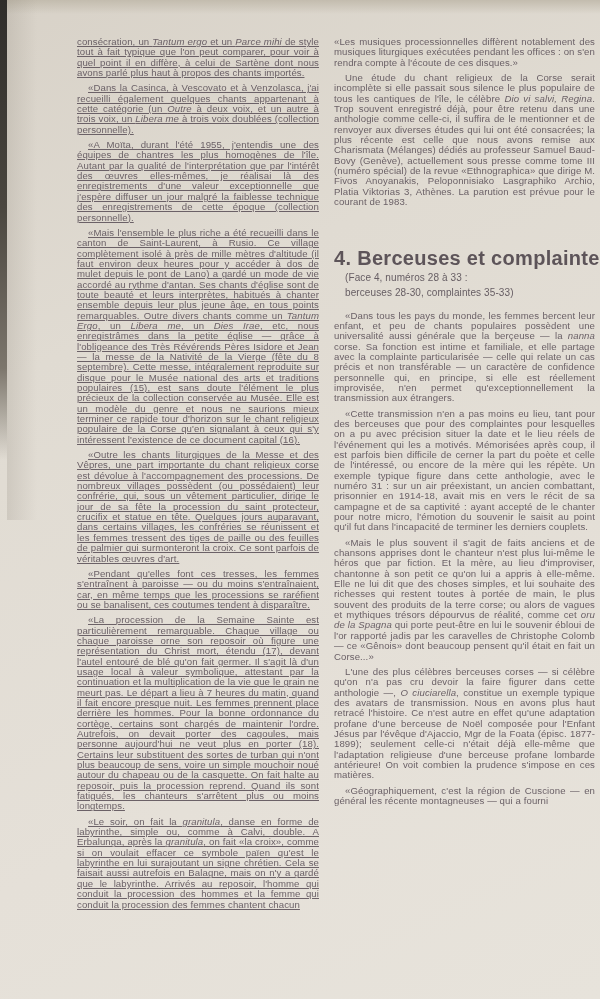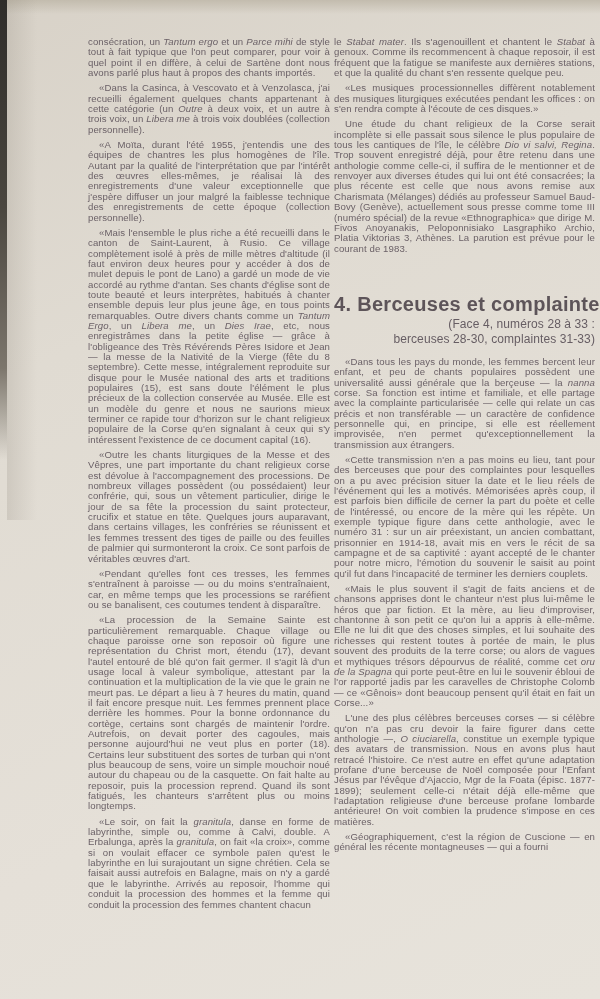--- a/index.html
+++ b/index.html
@@ -25,37 +25,37 @@
     background:linear-gradient(to right,rgba(120,112,100,.18),rgba(120,112,100,0));
     pointer-events:none;
   }
   .col{
     position:absolute;top:37px;
     font-size:9.6px;line-height:10.35px;
     color:#6b6167;
     text-align:justify;
     letter-spacing:0.1px;
   }
-  .col-left{left:88px;width:242px;}
+  .col-left{left:77px;width:242px;text-decoration:underline;}
   .col-right{left:334px;width:261px;}
   .col p{margin:0 0 5px 0;text-indent:11px;}
   .col .pgroup:first-child > p:first-child{text-indent:0;}
   .section-head{
     margin:40px 0 4px 0;
     font-size:20px;line-height:21px;
     letter-spacing:0.3px;
     color:#5d5459;
     text-align:center;
     text-indent:0;
     white-space:nowrap;
   }
   .section-sub{
-    font-size:12px;line-height:10.5px;
+    font-size:10px;line-height:10.5px;
     color:#665d63;
-    text-align:right;
+    text-align:left;
     margin:0;
   }
   .section-sub-wrap{margin:0 0 12px 0;}
   i{font-style:italic;}
 </style>
 </head>
 <body>
 
 <div class="page">
   <div class="top-shade"></div>
@@ -70,30 +70,29 @@
         <p>«Mais l'ensemble le plus riche a été recueilli dans le canton de Saint-Laurent, à Rusio. Ce village complètement isolé à près de mille mètres d'altitude (il faut environ deux heures pour y accéder à dos de mulet depuis le pont de Lano) a gardé un mode de vie accordé au rythme d'antan. Ses chants d'église sont de toute beauté et leurs interprètes, habitués à chanter ensemble depuis leur plus jeune âge, en tous points remarquables. Outre divers chants comme un <i>Tantum Ergo</i>, un <i>Libera me</i>, un <i>Dies Irae</i>, etc, nous enregistrâmes dans la petite église — grâce à l'obligeance des Très Révérends Pères Isidore et Jean — la messe de la Nativité de la Vierge (fête du 8 septembre). Cette messe, intégralement reproduite sur disque pour le Musée national des arts et traditions populaires (15), est sans doute l'élément le plus précieux de la collection conservée au Musée. Elle est un modèle du genre et nous ne saurions mieux terminer ce rapide tour d'horizon sur le chant religieux populaire de la Corse qu'en signalant à ceux qui s'y intéressent l'existence de ce document capital (16).</p>
         <p>«Outre les chants liturgiques de la Messe et des Vêpres, une part importante du chant religieux corse est dévolue à l'accompagnement des processions. De nombreux villages possèdent (ou possédaient) leur confrérie, qui, sous un vêtement particulier, dirige le jour de sa fête la procession du saint protecteur, crucifix et statue en tête. Quelques jours auparavant, dans certains villages, les confréries se réunissent et les femmes tressent des tiges de paille ou des feuilles de palmier qui surmonteront la croix. Ce sont parfois de véritables œuvres d'art.</p>
         <p>«Pendant qu'elles font ces tresses, les femmes s'entraînent à paroisse — ou du moins s'entraînaient, car, en même temps que les processions se raréfient ou se banalisent, ces coutumes tendent à disparaître.</p>
         <p>«La procession de la Semaine Sainte est particulièrement remarquable. Chaque village ou chaque paroisse orne son reposoir où figure une représentation du Christ mort, étendu (17), devant l'autel entouré de blé qu'on fait germer. Il s'agit là d'un usage local à valeur symbolique, attestant par la continuation et la multiplication de la vie que le grain ne meurt pas. Le départ a lieu à 7 heures du matin, quand il fait encore presque nuit. Les femmes prennent place derrière les hommes. Pour la bonne ordonnance du cortège, certains sont chargés de maintenir l'ordre. Autrefois, on devait porter des cagoules, mais personne aujourd'hui ne veut plus en porter (18). Certains leur substituent des sortes de turban qui n'ont plus beaucoup de sens, voire un simple mouchoir noué autour du chapeau ou de la casquette. On fait halte au reposoir, puis la procession reprend. Quand ils sont fatigués, les chanteurs s'arrêtent plus ou moins longtemps.</p>
         <p>«Le soir, on fait la <i>granitula</i>, danse en forme de labyrinthe, simple ou, comme à Calvi, double. A Erbalunga, après la <i>granitula</i>, on fait «la croix», comme si on voulait effacer ce symbole païen qu'est le labyrinthe en lui surajoutant un signe chrétien. Cela se faisait aussi autrefois en Balagne, mais on n'y a gardé que le labyrinthe. Arrivés au reposoir, l'homme qui conduit la procession des hommes et la femme qui conduit la procession des femmes chantent chacun</p>
       </div>
   </div>
 
   <div class="col col-right">
     <div class="pgroup">
-        <p>le <i>Stabat mater</i>. Ils s'agenouillent et chantent le <i>Stabat</i> à genoux. Comme ils recommencent à chaque reposoir, il est fréquent que la fatigue se manifeste aux dernières stations, et que la qualité du chant s'en ressente quelque peu.</p>
         <p>«Les musiques processionnelles diffèrent notablement des musiques liturgiques exécutées pendant les offices : on s'en rendra compte à l'écoute de ces disques.»</p>
         <p>Une étude du chant religieux de la Corse serait incomplète si elle passait sous silence le plus populaire de tous les cantiques de l'île, le célèbre <i>Dio vi salvi, Regina</i>. Trop souvent enregistré déjà, pour être retenu dans une anthologie comme celle-ci, il suffira de le mentionner et de renvoyer aux diverses études qui lui ont été consacrées; la plus récente est celle que nous avons remise aux Charismata (Mélanges) dédiés au professeur Samuel Baud-Bovy (Genève), actuellement sous presse comme tome III (numéro spécial) de la revue «Ethnographica» que dirige M. Fivos Anoyanakis, Peloponnisiako Lasgraphiko Archio, Platia Viktorias 3, Athènes. La parution est prévue pour le courant de 1983.</p>
       </div>
 
     <h2 class="section-head">4. Berceuses et complaintes</h2>
 
     <div class="section-sub-wrap">
       <p class="section-sub">(Face 4, numéros 28 à 33 :</p>
-      <p class="section-sub">berceuses 28-30, complaintes 31-33)</p>
+      <p class="section-sub">berceuses 28-30, complaintes 35-33)</p>
     </div>
 
     <div class="pgroup">
         <p>«Dans tous les pays du monde, les femmes bercent leur enfant, et peu de chants populaires possèdent une universalité aussi générale que la berçeuse — la <i>nanna</i> corse. Sa fonction est intime et familiale, et elle partage avec la complainte particularisée — celle qui relate un cas précis et non transférable — un caractère de confidence personnelle qui, en principe, si elle est réellement improvisée, n'en permet qu'exceptionnellement la transmission aux étrangers.</p>
         <p>«Cette transmission n'en a pas moins eu lieu, tant pour des berceuses que pour des complaintes pour lesquelles on a pu avec précision situer la date et le lieu réels de l'événement qui les a motivés. Mémorisées après coup, il est parfois bien difficile de cerner la part du poète et celle de l'intéressé, ou encore de la mère qui les répète. Un exemple typique figure dans cette anthologie, avec le numéro 31 : sur un air préexistant, un ancien combattant, prisonnier en 1914-18, avait mis en vers le récit de sa campagne et de sa captivité : ayant accepté de le chanter pour notre micro, l'émotion du souvenir le saisit au point qu'il fut dans l'incapacité de terminer les derniers couplets.</p>
         <p>«Mais le plus souvent il s'agit de faits anciens et de chansons apprises dont le chanteur n'est plus lui-même le héros que par fiction. Et la mère, au lieu d'improviser, chantonne à son petit ce qu'on lui a appris à elle-même. Elle ne lui dit que des choses simples, et lui souhaite des richesses qui restent toutes à portée de main, le plus souvent des produits de la terre corse; ou alors de vagues et mythiques trésors dépourvus de réalité, comme cet <i>oru de la Spagna</i> qui porte peut-être en lui le souvenir ébloui de l'or rapporté jadis par les caravelles de Christophe Colomb — ce «Gênois» dont beaucoup pensent qu'il était en fait un Corse...»</p>
         <p>L'une des plus célèbres berceuses corses — si célèbre qu'on n'a pas cru devoir la faire figurer dans cette anthologie —, <i>O ciuciarella</i>, constitue un exemple typique des avatars de transmission. Nous en avons plus haut retracé l'histoire. Ce n'est autre en effet qu'une adaptation profane d'une berceuse de Noël composée pour l'Enfant Jésus par l'évêque d'Ajaccio, Mgr de la Foata (épisc. 1877-1899); seulement celle-ci n'était déjà elle-même que l'adaptation religieuse d'une berceuse profane lombarde antérieure! On voit combien la prudence s'impose en ces matières.</p>
         <p>«Géographiquement, c'est la région de Cuscione — en général les récente montagneuses — qui a fourni</p>
       </div>
   </div>

